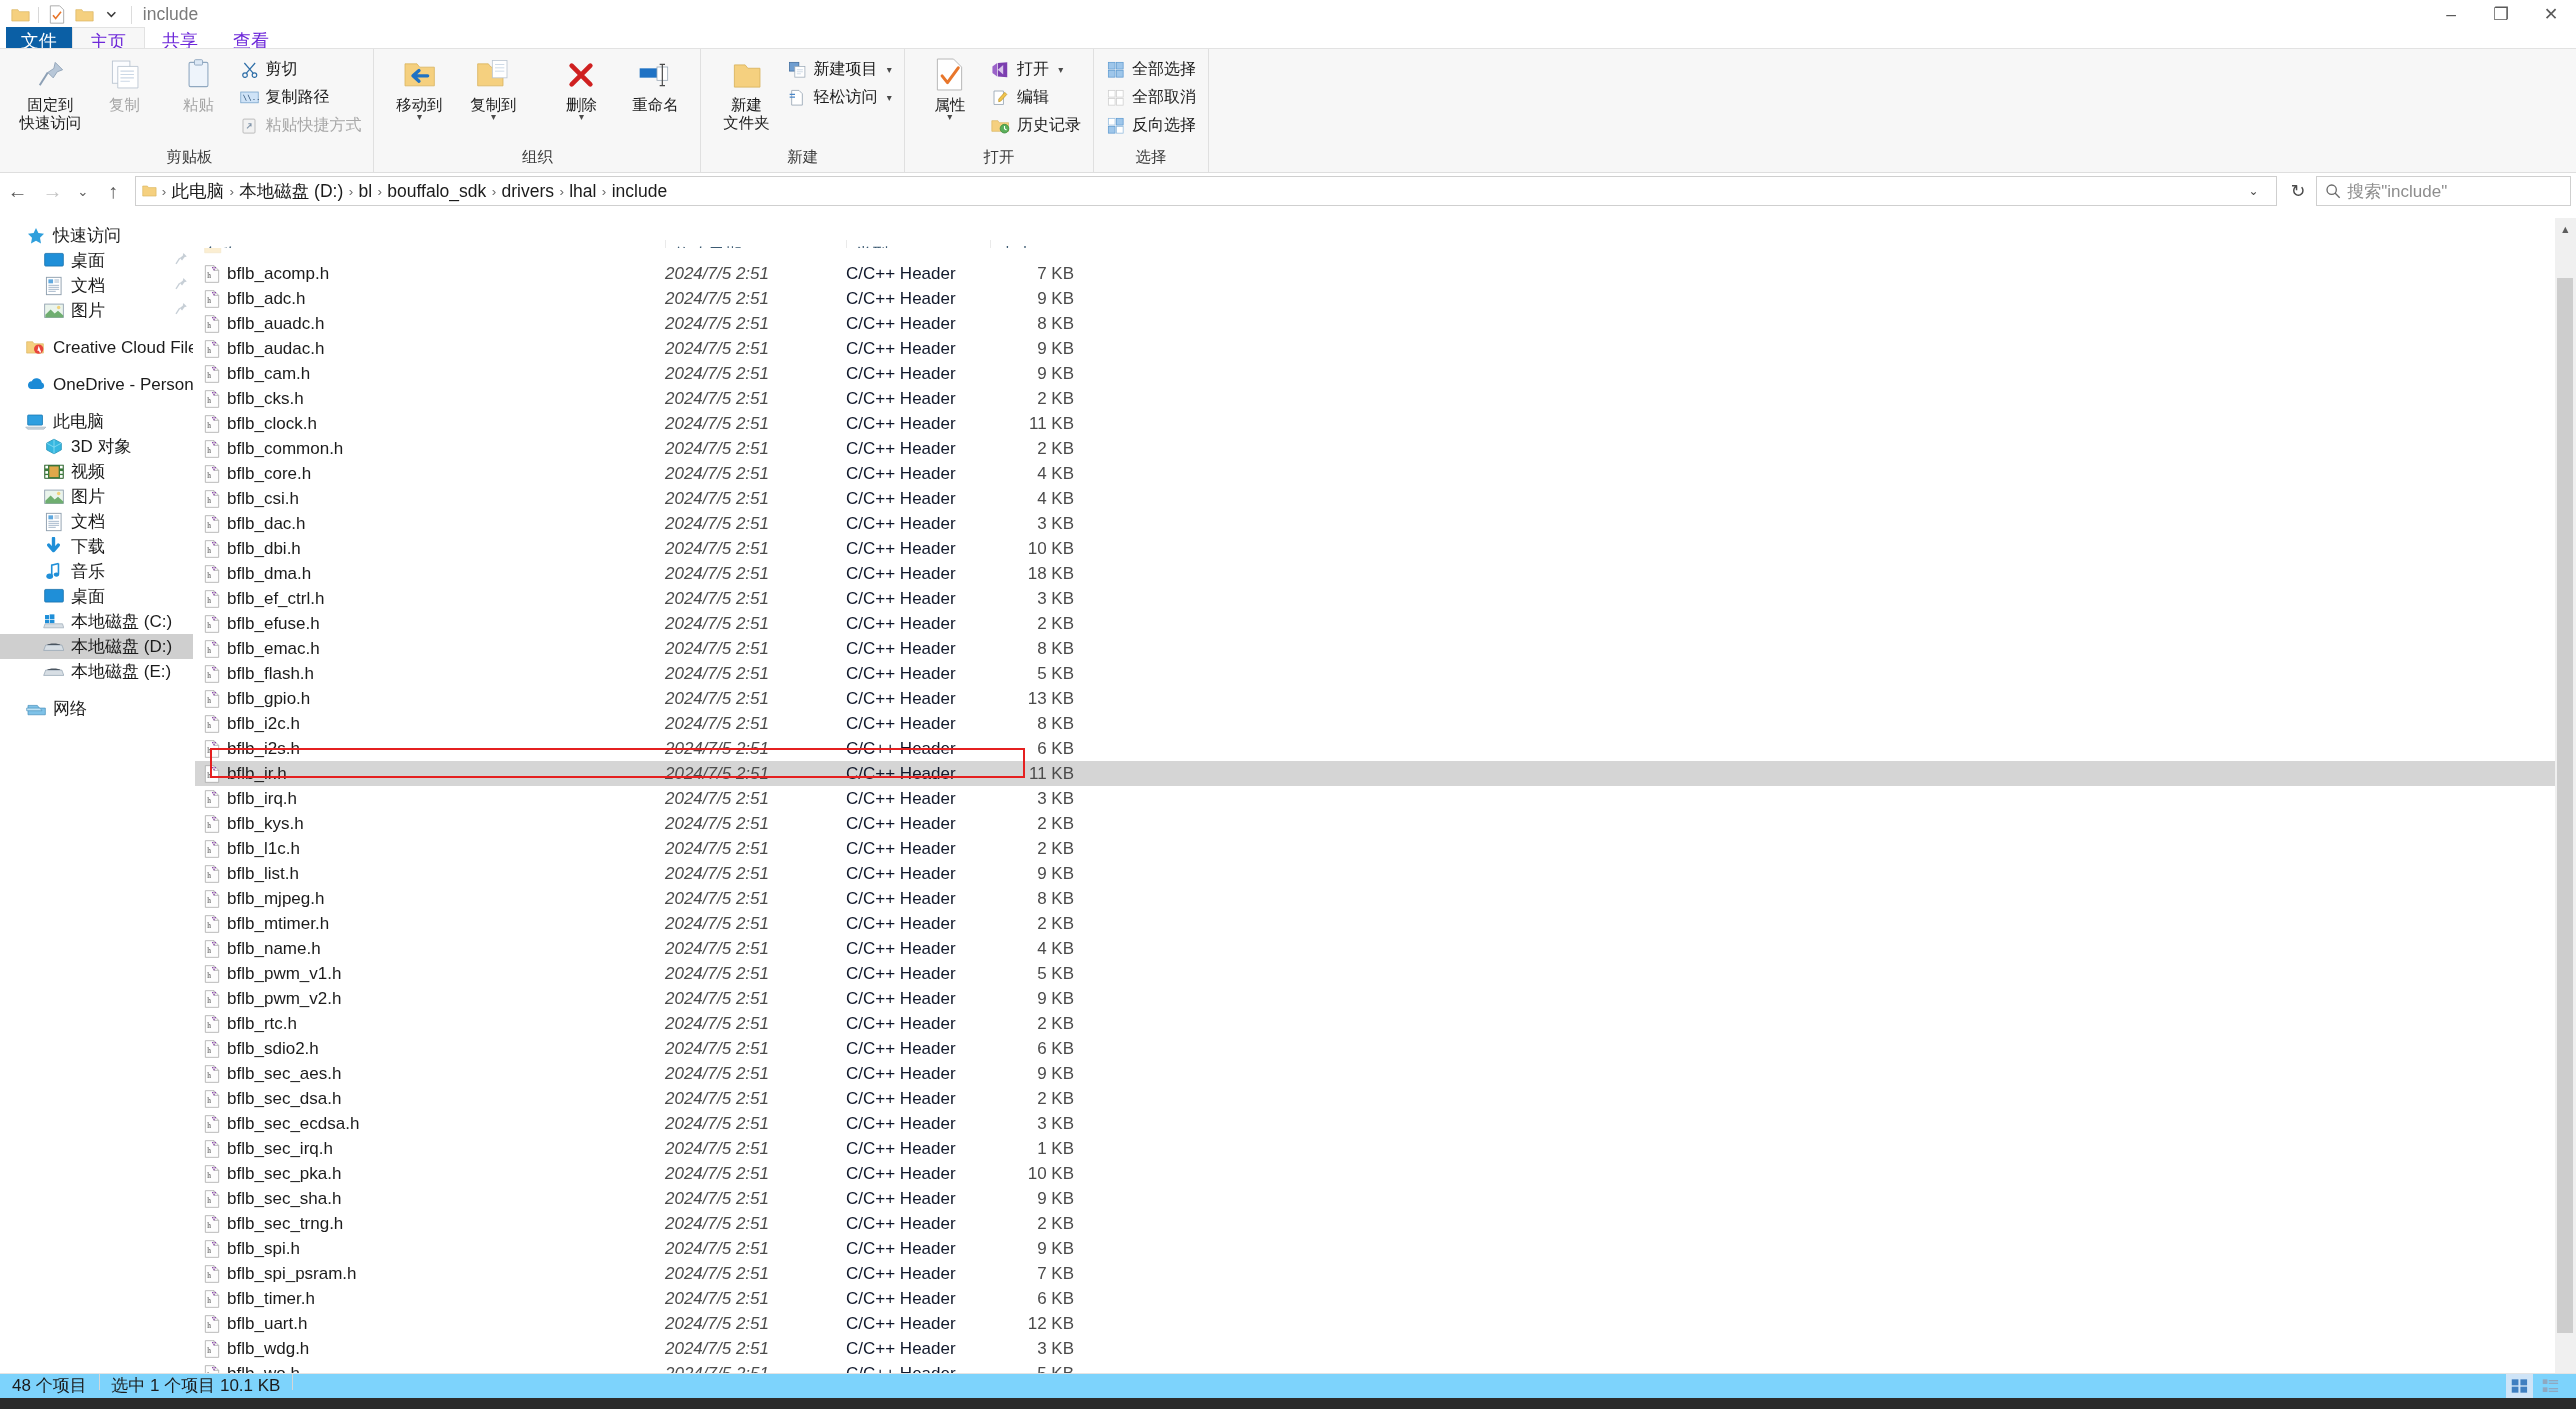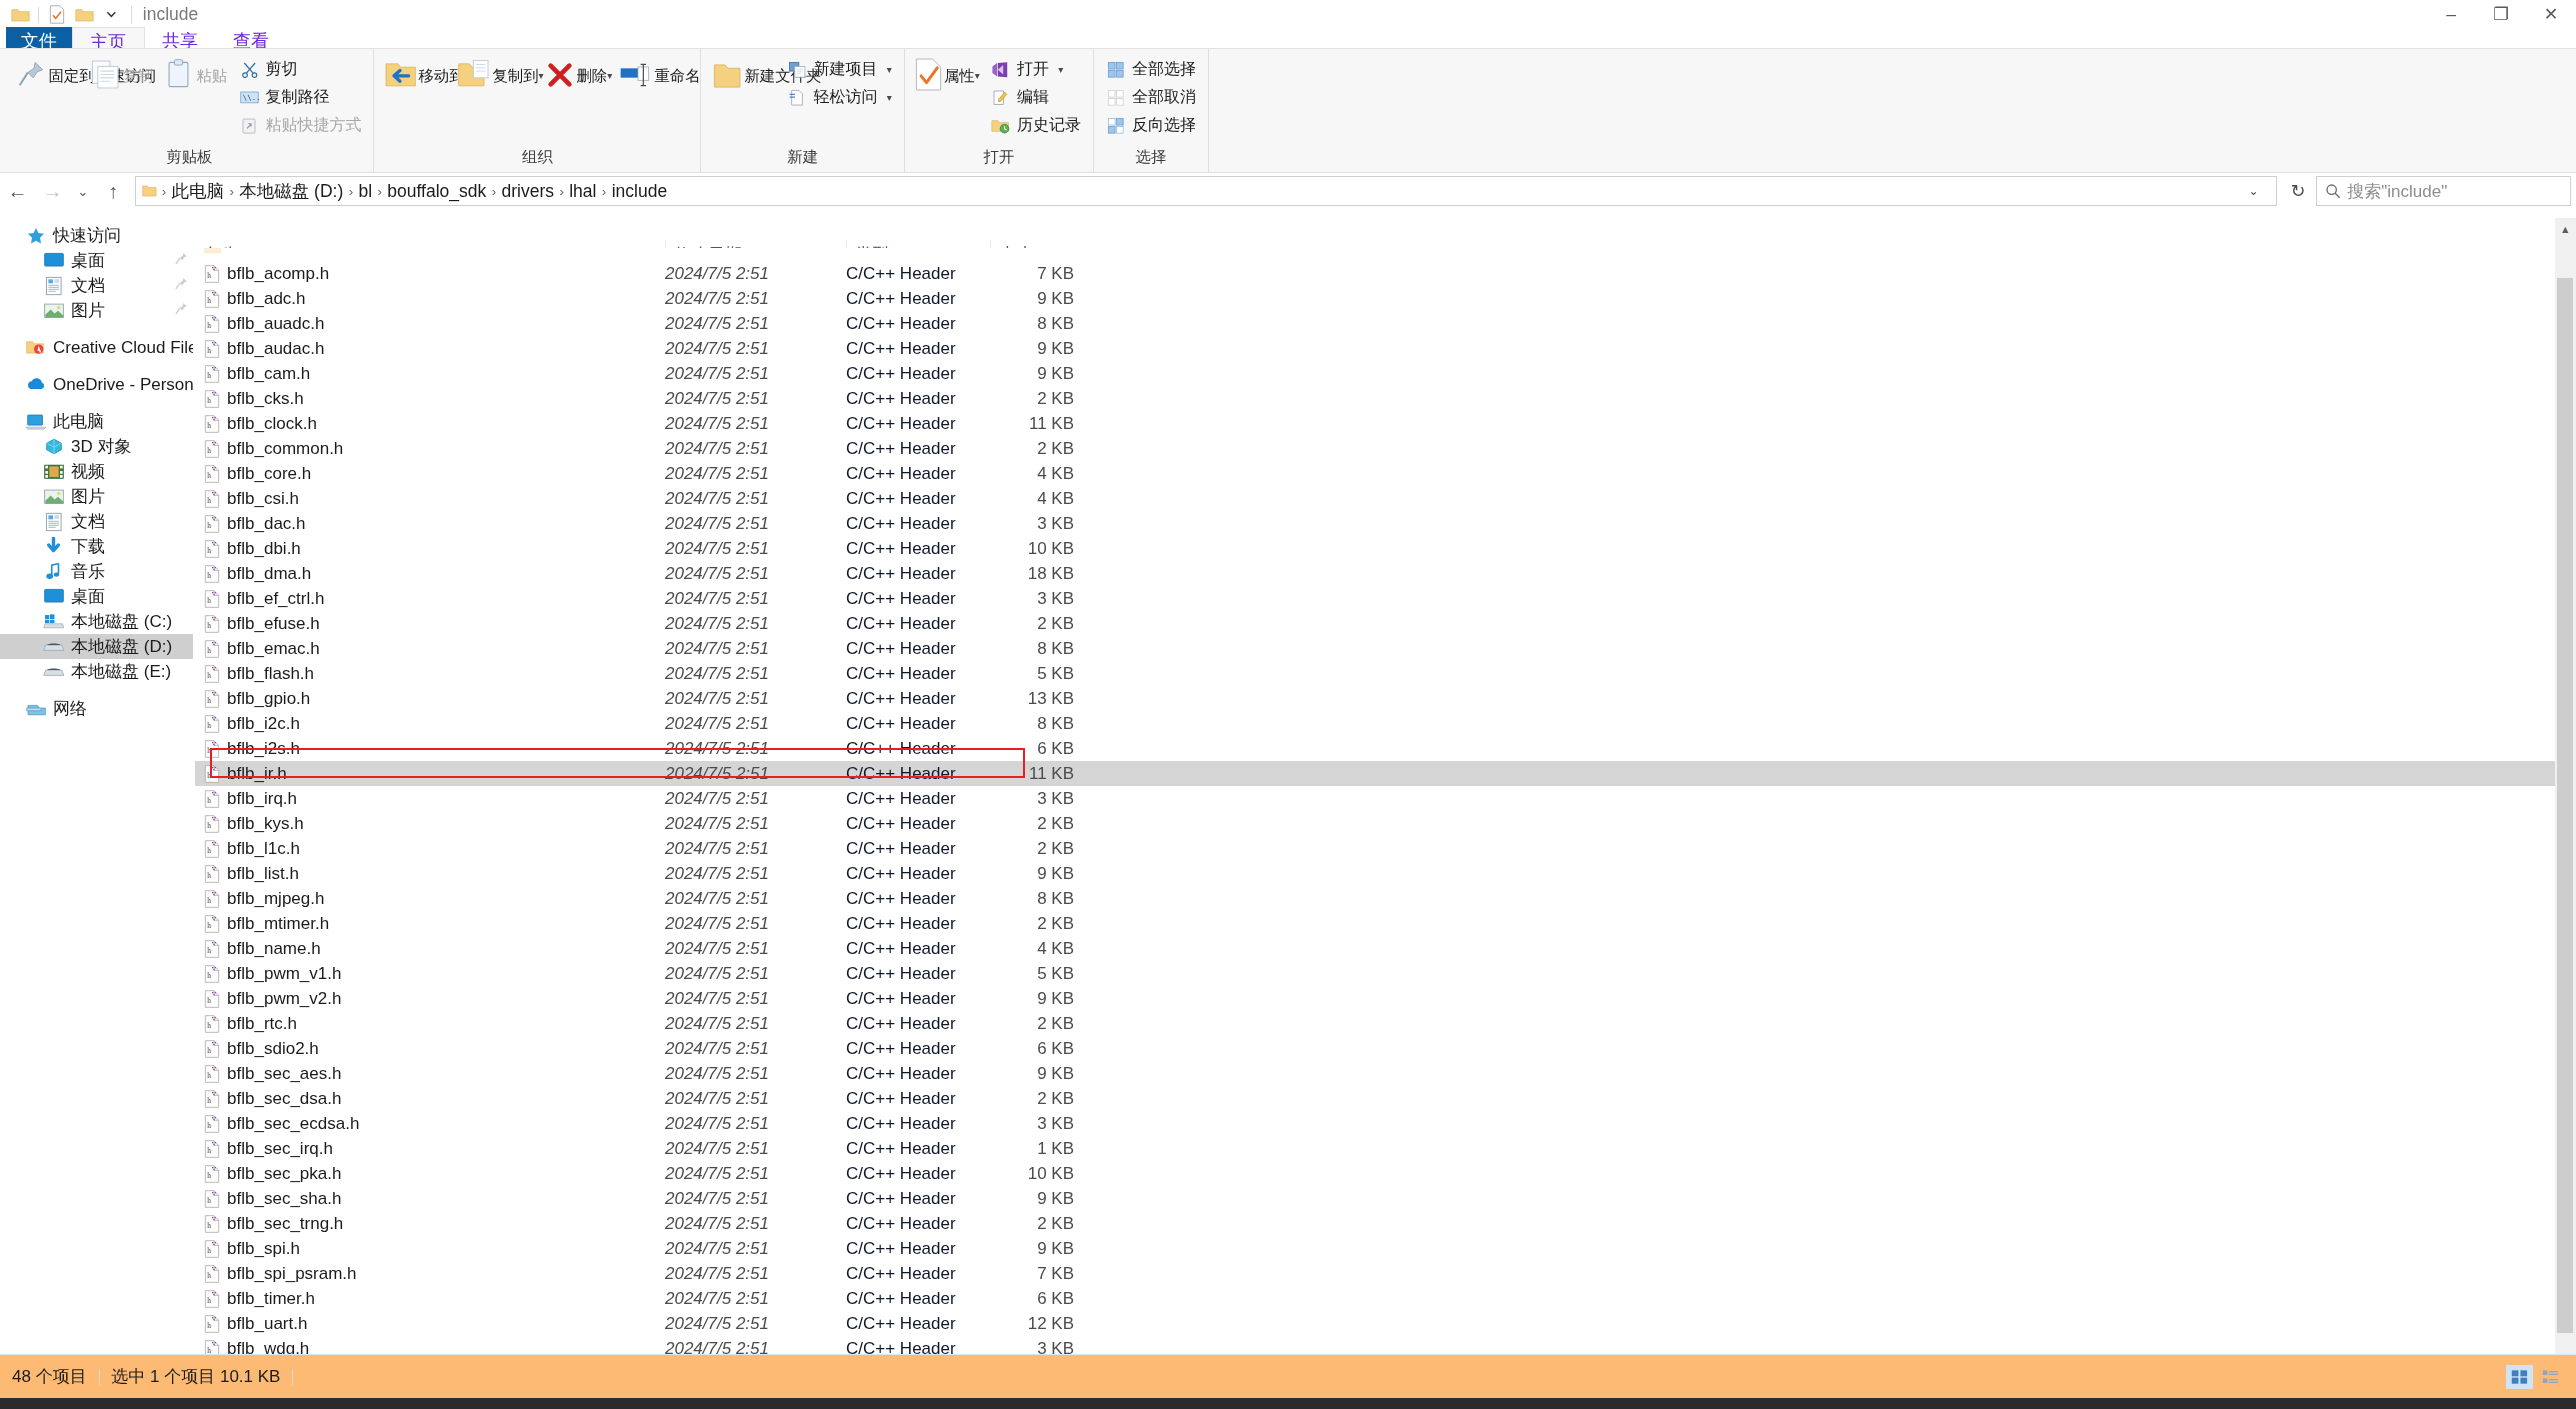--- a/index.html
+++ b/index.html
@@ -59,21 +59,21 @@
   }
   .rgroup {
     display: flex; flex-direction: column; justify-content: space-between;
     border-right: 0.7px solid #e0e0e0; padding: 2.7px 8px 1.3px 8px; position: relative;
   }
   .rgroup-row { display: flex; align-items: flex-start; flex: 1; }
   .rgroup-label {
     text-align: center; font-size: 15.4px; color: #3b3b3b; padding-bottom: 2.7px; width: 100%;
   }
   .bigbtn {
-    width: 74px; display: flex; align-items: center;
+    width: 74px; display: flex; flex-direction: column; align-items: center;
     padding-top: 4px; font-size: 15.4px; color: #1b1b1b; text-align: center; line-height: 1.15;
   }
   .bigbtn .ic { height: 38px; display:flex; align-items:center; justify-content:center; margin-bottom: 2.7px;}
   .bigbtn .lbl { white-space: nowrap; }
   .bigbtn.dim { color: #a6a6a6; }
   .smallcol { display: flex; flex-direction: column; justify-content: flex-start; padding-top: 4px; }
   .smallbtn {
     display: flex; align-items: center; height: 28px; font-size: 16px; color: #1b1b1b;
     padding: 0 4px; white-space: nowrap; gap: 6px;
   }
@@ -158,23 +158,23 @@
   .vscroll {
     position: absolute; right: 0; top: 218px; width: 21.5px; height: 1160px; background: #f0f0f0;
   }
   .vscroll .arrow { height: 21.5px; display:flex; align-items:center; justify-content:center; color:#5d5d5d; font-size:10.7px;}
   .vscroll .thumb {
     position: absolute; left: 2.7px; top: 60px; width: 16px; height: 1055px; background: #cdcdcd;
   }
 
   
   .statusbar {
-    position: absolute; left: 0; bottom: 12px; width: 2576px; height: 44px;
-    background: #fdba74; border-top: 0.7px solid #e4e4e4;
-    display: flex; align-items: center; font-size: 17px; color: #1b1b1b;
+    position: absolute; left: 0; bottom: 12px; width: 2576px; height: 25px;
+    background: #7dd3fc; border-top: 0.7px solid #e4e4e4;
+    display: flex; align-items: flex-start; font-size: 17px; color: #1b1b1b;
   }
   .st-item { padding: 0 12px; white-space: nowrap; }
   .st-sep { width: 0.7px; height: 16px; background: #d6d6d6; }
   .st-views { margin-left: auto; display: flex; align-items: center; gap: 4px; padding-right: 12px; }
   .viewbtn { width: 27px; height: 24px; display: flex; align-items: center; justify-content: center; }
   .viewbtn.active { background: #cfe4f7; }
   .taskbar {
     position: absolute; left: 0; bottom: 0; width: 2576px; height: 12px; background: #2b2b2b;
   }
 </style>

